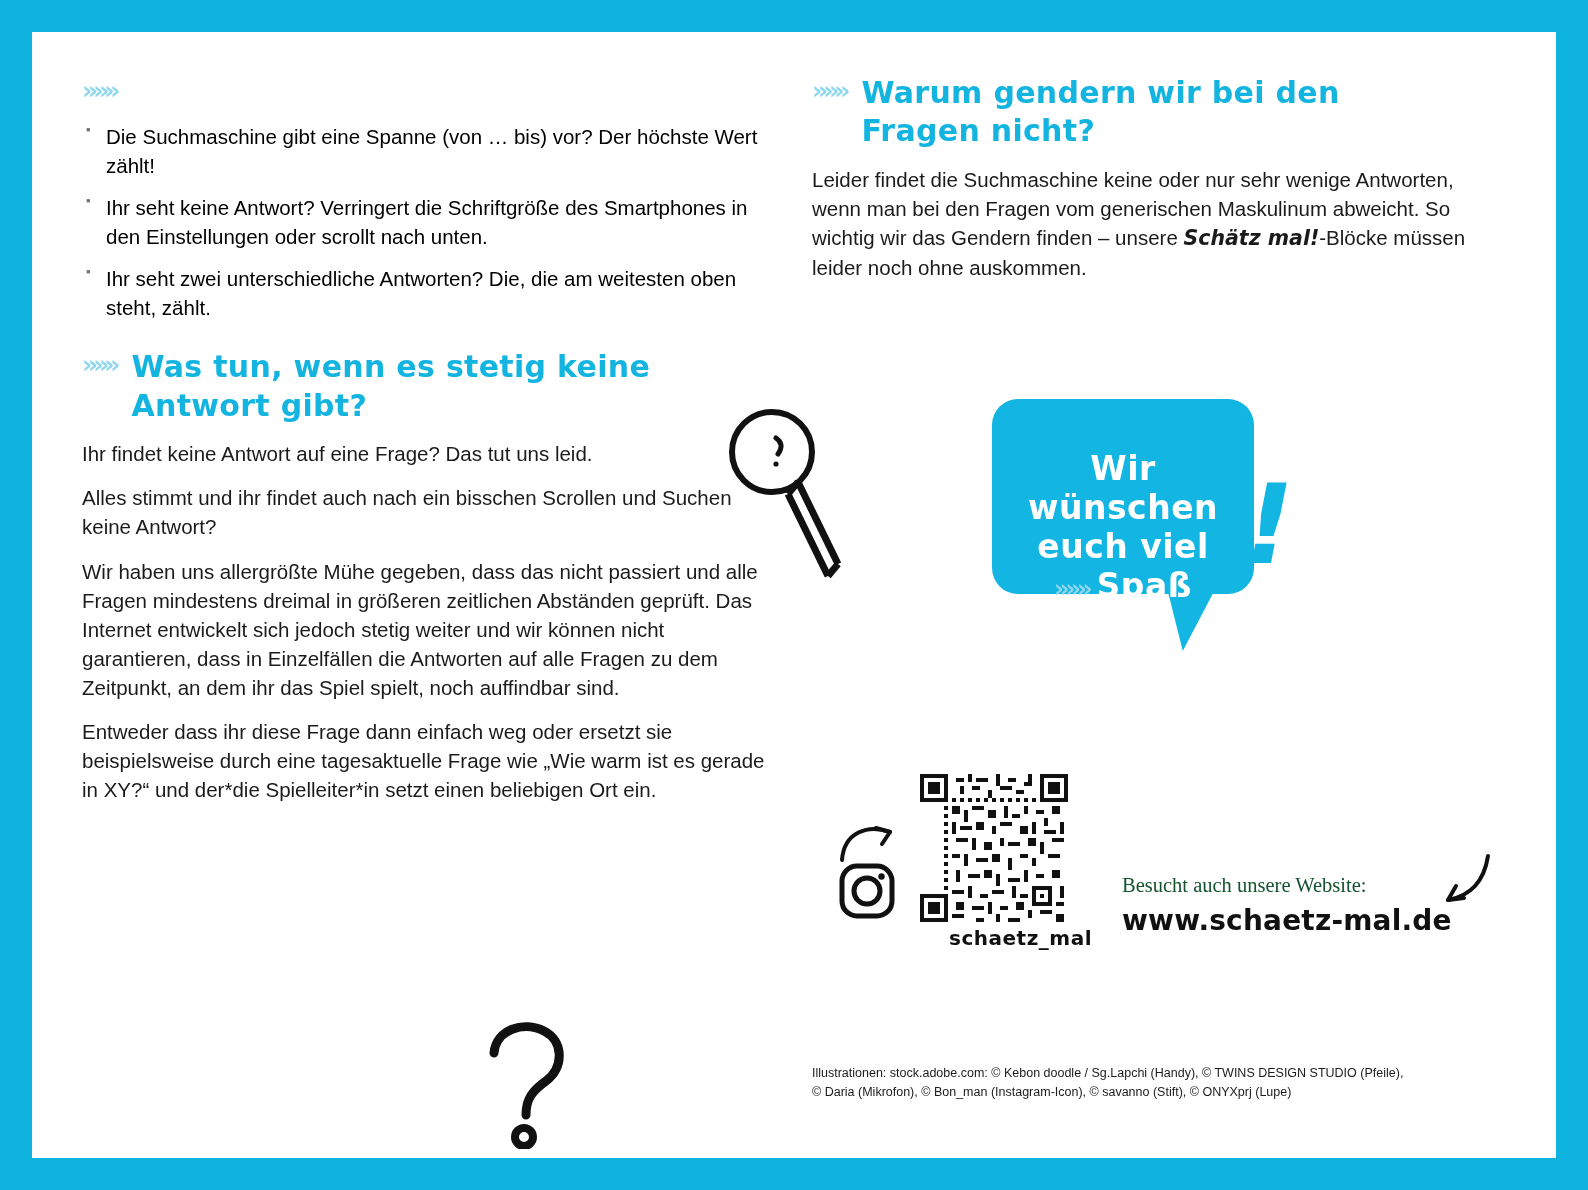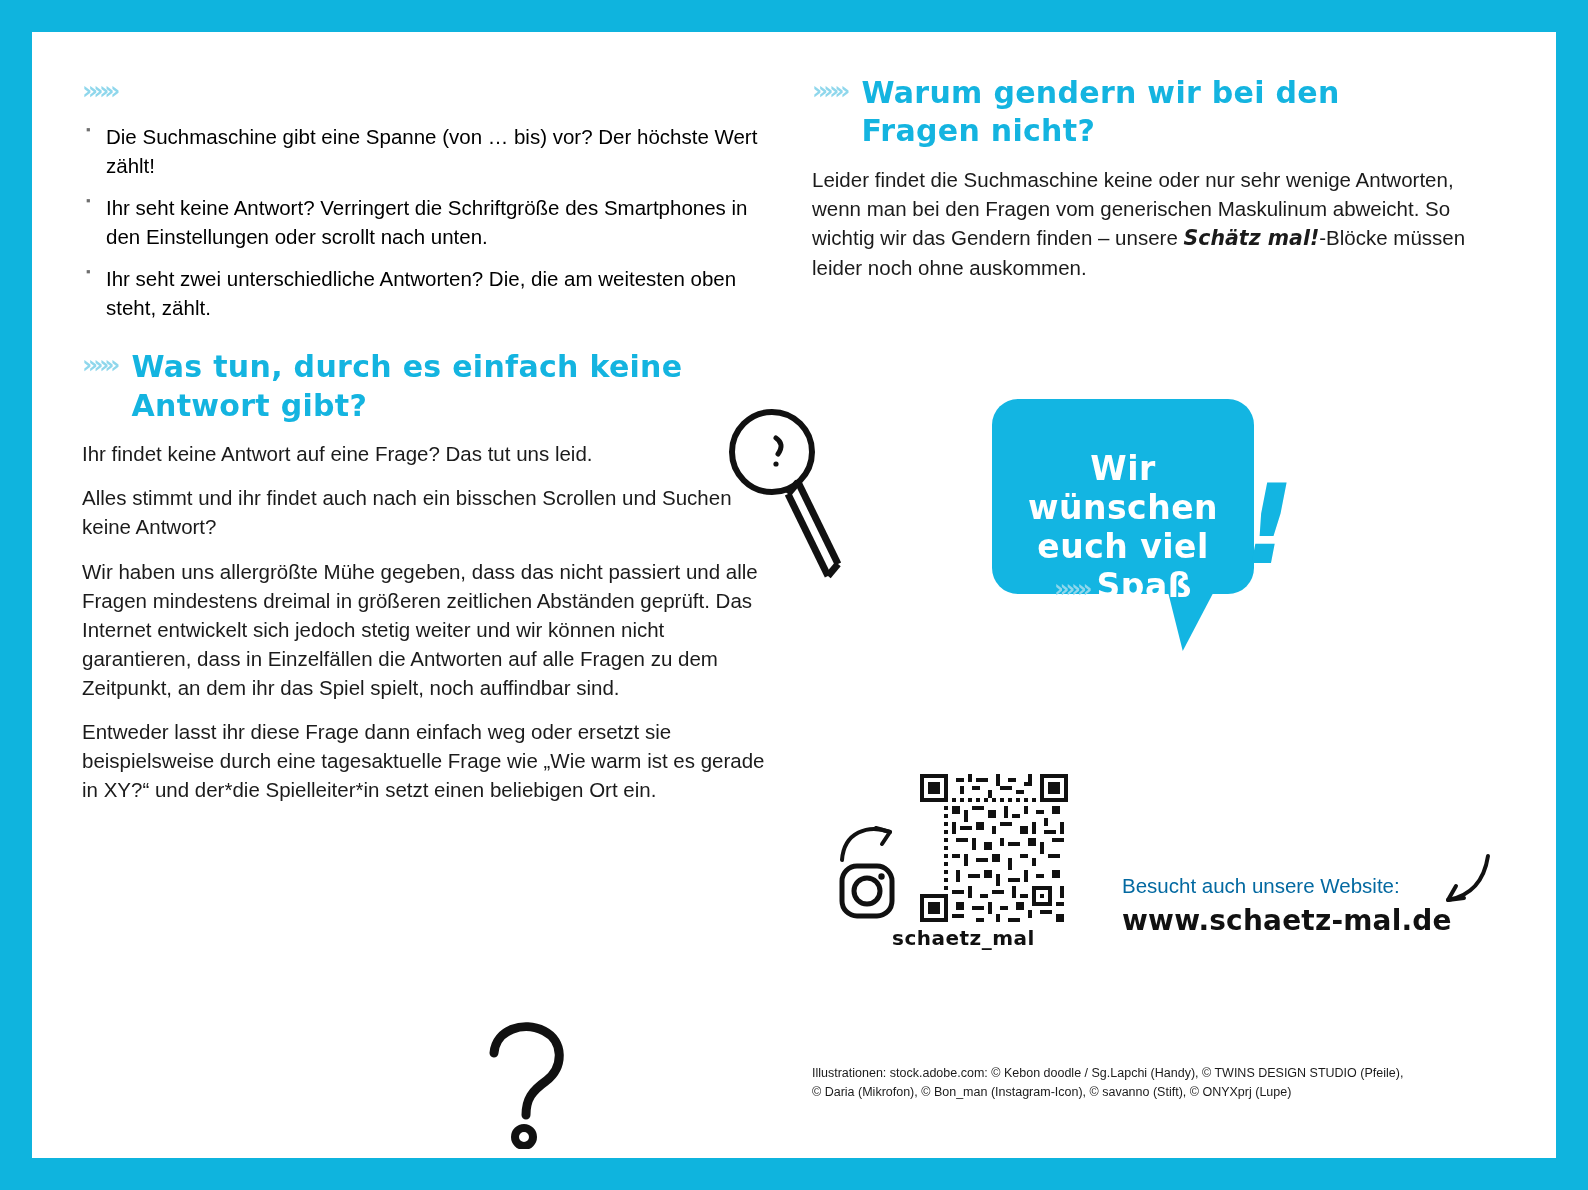--- a/index.html
+++ b/index.html
@@ -200,34 +200,34 @@
     left: 6px;
     top: 48px;
     width: 62px;
     height: 42px;
   }
   .handle {
     position: absolute;
     left: 60px;
     top: 152px;
     width: 200px;
-    text-align: left;
+    text-align: right;
     font-family: "DejaVu Sans", sans-serif;
     font-weight: bold;
     font-size: 20px;
     color: #111;
     letter-spacing: 0.5px;
   }
   .website-label {
     position: absolute;
     left: 290px;
     top: 100px;
     font-size: 20.5px;
-    color: #0369a1;
-    font-family: Liberation Sans, sans-serif;
+    color: #14532d;
+    font-family: Liberation Serif, serif;
   }
   .website-url {
     position: absolute;
     left: 290px;
     top: 130px;
     font-family: "DejaVu Sans", sans-serif;
     font-weight: bold;
     font-size: 28px;
     color: #111;
     letter-spacing: 0.2px;
@@ -265,29 +265,29 @@
 
     <ul class="bullets">
       <li class="body">Die Suchmaschine gibt eine Spanne (von … bis) vor? Der höchste Wert zählt!</li>
       <li class="body">Ihr seht keine Antwort? Verringert die Schriftgröße des Smartphones in den Einstellungen oder scrollt nach unten.</li>
       <li class="body">Ihr seht zwei unterschiedliche Antworten? Die, die am weitesten oben steht, zählt.</li>
     </ul>
 
     <h2 class="heading" style="margin-top:26px;">
       <span class="chev">»»»</span>
       <span class="htext">
-        <span>Was tun, durch es einfach keine</span><br>
+        <span>Was tun, wenn es stetig keine</span><br>
         <span>Antwort gibt?</span>
       </span>
     </h2>
 
     <p class="body">Ihr findet keine Antwort auf eine Frage? Das tut uns leid.</p>
     <p class="body">Alles stimmt und ihr findet auch nach ein bisschen Scrollen und Suchen keine Antwort?</p>
     <p class="body">Wir haben uns allergrößte Mühe gegeben, dass das nicht passiert und alle Fragen mindestens dreimal in größeren zeitlichen Abständen geprüft. Das Internet entwickelt sich jedoch stetig weiter und wir können nicht garantieren, dass in Einzelfällen die Antworten auf alle Fragen zu dem Zeitpunkt, an dem ihr das Spiel spielt, noch auffindbar sind.</p>
-    <p class="body">Entweder lasst ihr diese Frage dann einfach weg oder ersetzt sie beispielsweise durch eine tagesaktuelle Frage wie „Wie warm ist es gerade in XY?“ und der*die Spielleiter*in setzt einen beliebigen Ort ein.</p>
+    <p class="body">Entweder dass ihr diese Frage dann einfach weg oder ersetzt sie beispielsweise durch eine tagesaktuelle Frage wie „Wie warm ist es gerade in XY?“ und der*die Spielleiter*in setzt einen beliebigen Ort ein.</p>
 
     <div class="magnifier">
       <svg viewBox="0 0 140 180" width="140" height="180">
         <circle cx="62" cy="48" r="40" fill="#ffffff" stroke="#111111" stroke-width="6"></circle>
         <path d="M66 34 q9 6 2 16" stroke="#111111" stroke-width="5" fill="none" stroke-linecap="round"></path>
         <circle cx="66" cy="60" r="2.6" fill="#111111"></circle>
         <path d="M88 78 L128 160" stroke="#111111" stroke-width="7" fill="none"></path>
         <path d="M78 90 L118 172" stroke="#111111" stroke-width="7" fill="none"></path>
         <path d="M88 78 L78 90" stroke="#111111" stroke-width="7" fill="none"></path>
         <path d="M128 160 L118 172" stroke="#111111" stroke-width="7" fill="none"></path>

